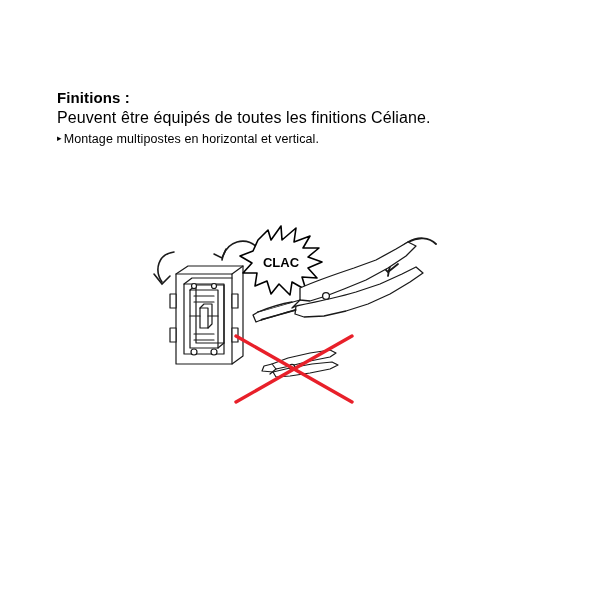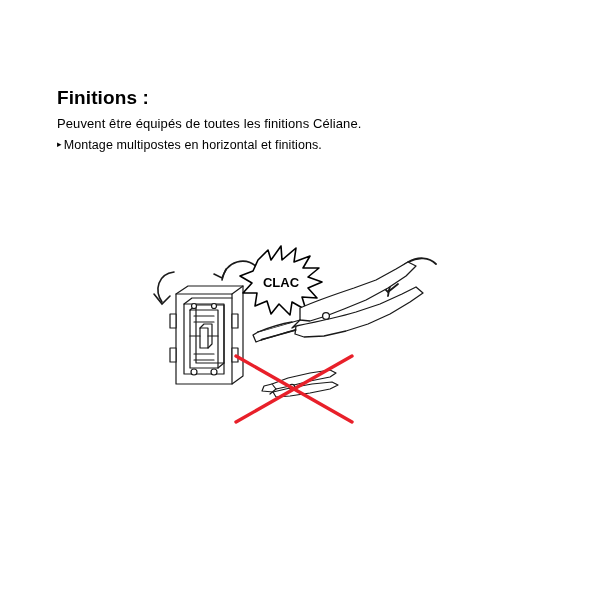--- a/index.html
+++ b/index.html
@@ -21,28 +21,28 @@
     width: 600px;
     height: 600px;
   }
   .text-block {
     position: absolute;
     left: 57px;
     top: 88px;
     width: 460px;
   }
   .heading {
-    font-size: 19px;
+    font-size: 15px;
     font-weight: bold;
     line-height: 19px;
-    margin: 0 0 7px 0;
+    margin: 0 0 1px 0;
     letter-spacing: 0.1px;
   }
   .para {
-    font-size: 13px;
+    font-size: 16px;
     line-height: 20px;
     margin: 0;
     letter-spacing: 0.1px;
   }
   .bullet-line {
     font-size: 12.5px;
     line-height: 20px;
     margin: 0;
     letter-spacing: 0.1px;
   }
@@ -50,21 +50,21 @@
     font-size: 9px;
     vertical-align: 2px;
     padding-right: 2px;
   }
   .spacer {
     height: 17px;
   }
   .figure {
     position: absolute;
     left: 140px;
-    top: 236px;
+    top: 216px;
     width: 320px;
     height: 200px;
   }
   .figure svg {
     display: block;
   }
   .clac-label {
     font-family: "Liberation Sans", sans-serif;
     font-size: 13px;
     font-weight: bold;
@@ -72,21 +72,21 @@
   }
 </style>
 </head>
 <body>
 
 <div class="page">
 
   <div class="text-block">
     <p class="heading">Finitions :</p>
     <p class="para">Peuvent être équipés de toutes les finitions Céliane.</p>
-    <p class="bullet-line"><span class="bullet-mark">▸</span><span>Montage multipostes en horizontal et finitions.</span></p>
+    <p class="bullet-line"><span class="bullet-mark">▸</span><span>Montage multipostes en horizontal et vertical.</span></p>
     <div class="spacer"></div>
   </div>
 
   <div class="figure">
     <svg width="320" height="200" viewBox="0 0 320 200" xmlns="http://www.w3.org/2000/svg">
 
       <g fill="none" stroke="#1a1a1a" stroke-width="1.2" stroke-linejoin="round" stroke-linecap="round">
 
         <path d="M36 58 L48 50 L103 50 L103 140 L92 148 L36 148 Z" fill="#ffffff"></path>
         <path d="M36 58 L92 58 L92 148"></path>

